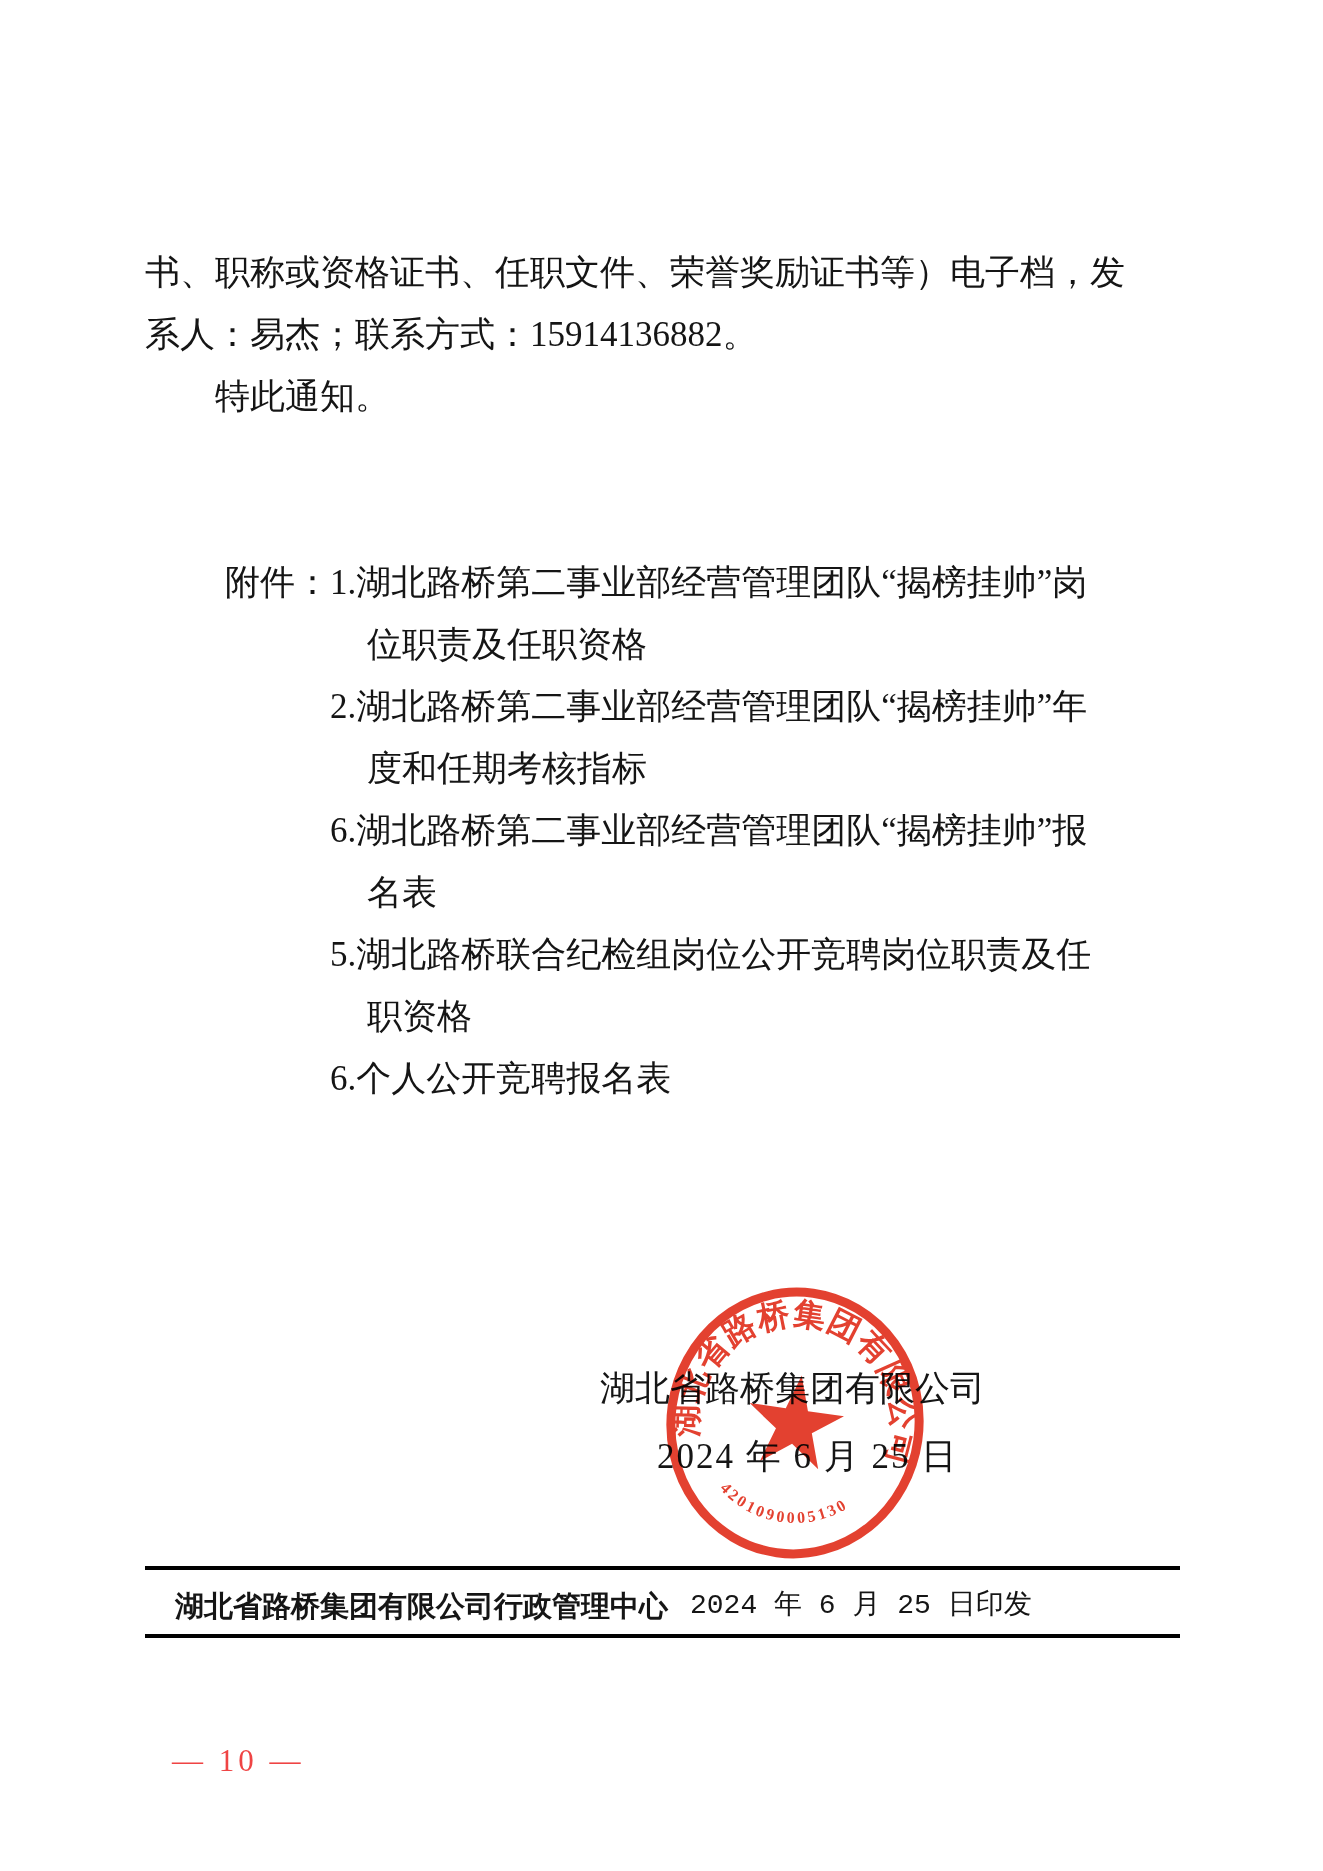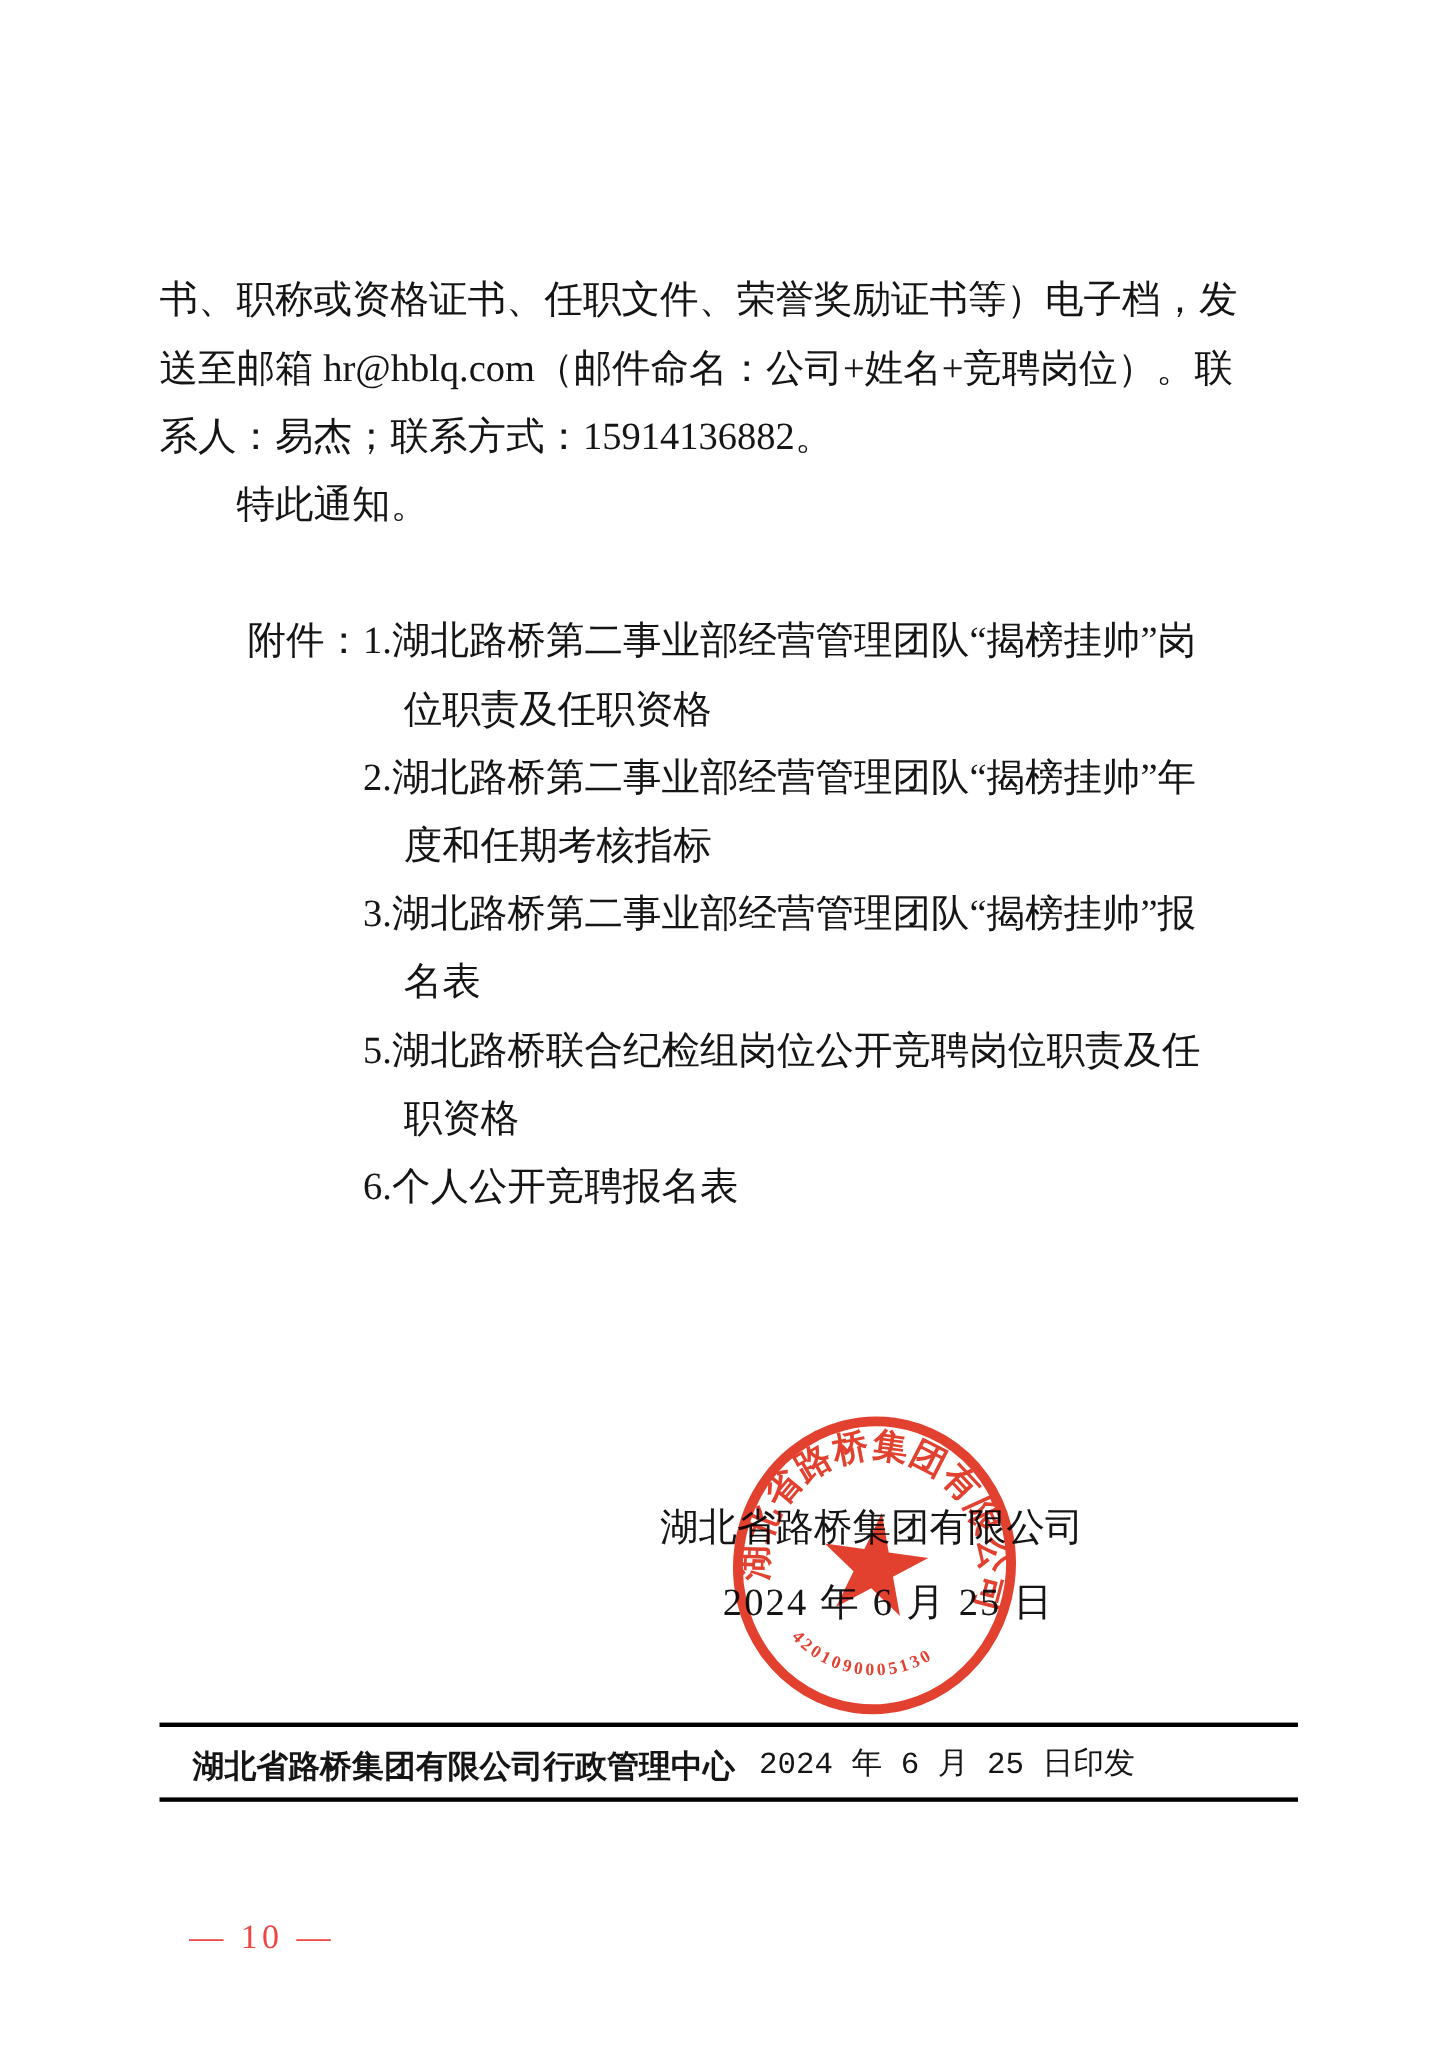--- a/index.html
+++ b/index.html
@@ -62,31 +62,30 @@
     font-size:31px;line-height:1.2;color:#ef4444;letter-spacing:4px;white-space:nowrap;
   }
 </style>
 </head>
 <body>
 
 <div class="page">
 
   <div class="body-text">
     <div class="bline">书、职称或资格证书、任职文件、荣誉奖励证书等）电子档，发</div>
-    <div class="bline">送至邮箱 hr@hblq.com（邮件命名：公司+姓名+竞聘岗位）。联</div>
     <div class="bline">系人：易杰；联系方式：15914136882。</div>
     <div class="bline indent2">特此通知。</div>
   </div>
 
   <div class="attachments">
     <div class="aline a-label">附件：1.湖北路桥第二事业部经营管理团队“揭榜挂帅”岗</div>
     <div class="aline a-cont">位职责及任职资格</div>
     <div class="aline a-num">2.湖北路桥第二事业部经营管理团队“揭榜挂帅”年</div>
     <div class="aline a-cont">度和任期考核指标</div>
-    <div class="aline a-num">3.湖北路桥第二事业部经营管理团队“揭榜挂帅”报</div>
+    <div class="aline a-num">6.湖北路桥第二事业部经营管理团队“揭榜挂帅”报</div>
     <div class="aline a-cont">名表</div>
     <div class="aline a-num">5.湖北路桥联合纪检组岗位公开竞聘岗位职责及任</div>
     <div class="aline a-cont">职资格</div>
     <div class="aline a-num">6.个人公开竞聘报名表</div>
   </div>
 
   <div class="sig-company">湖北省路桥集团有限公司</div>
   <div class="sig-date">2024 年 6 月 25 日</div>
 
   <svg class="seal" viewBox="0 0 280 280">

